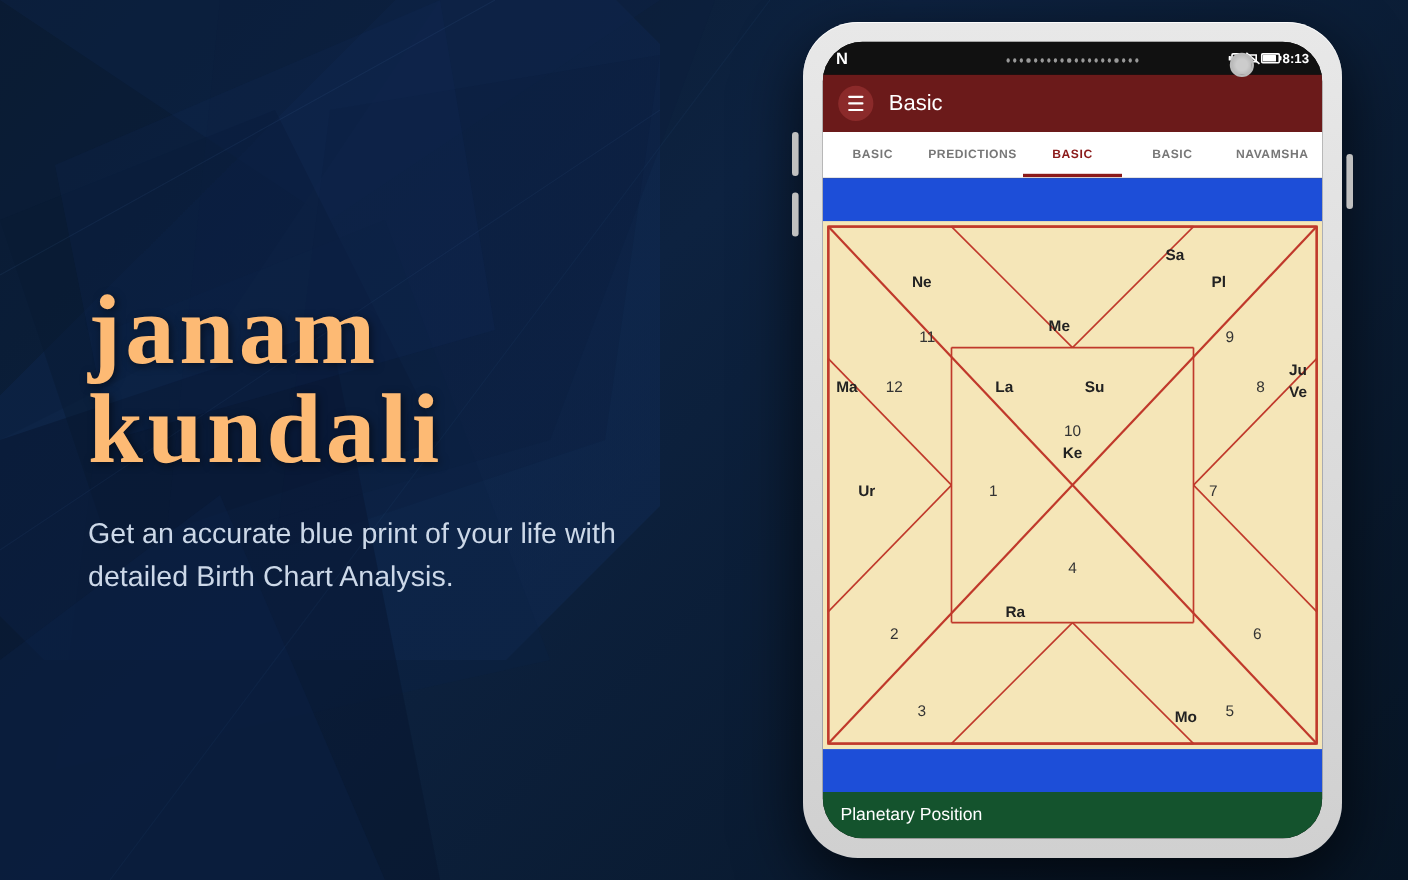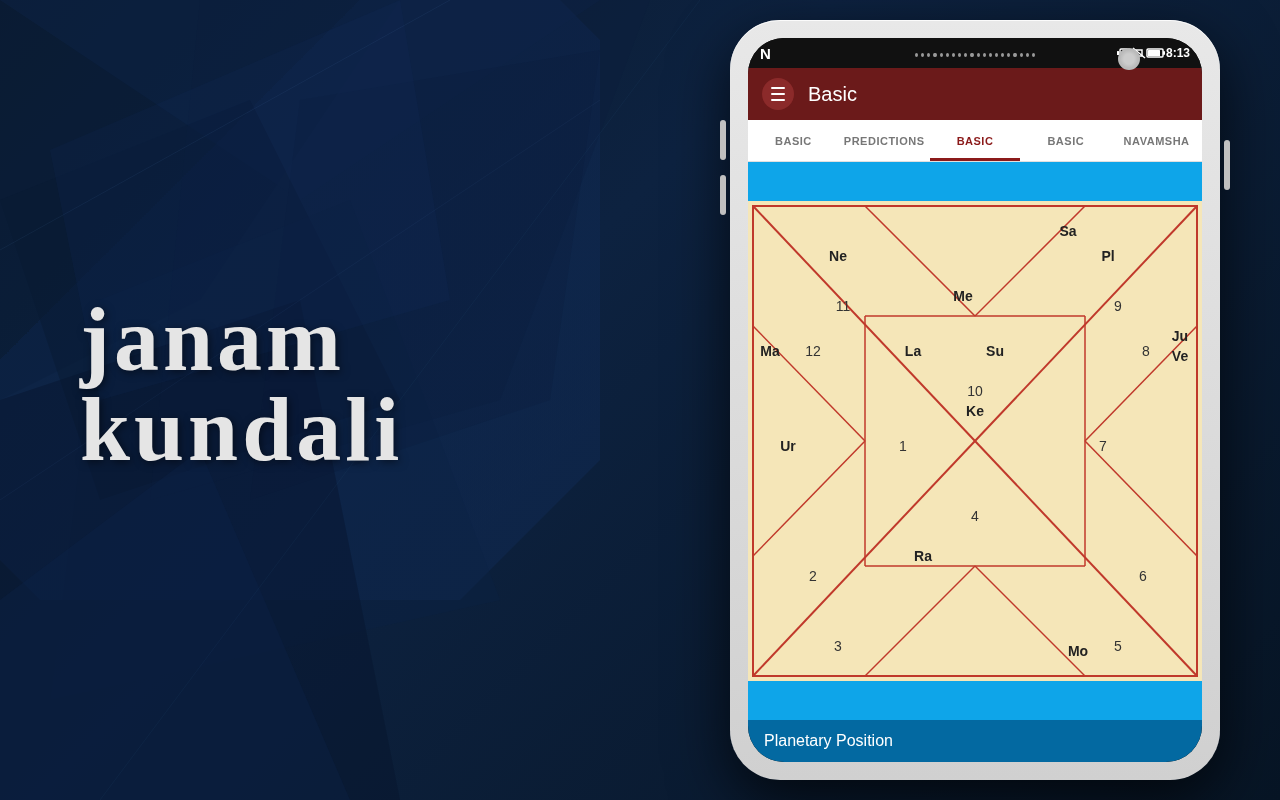--- a/index.html
+++ b/index.html
@@ -41,21 +41,21 @@
       height: 800px;
       display: flex;
       flex-direction: column;
       justify-content: center;
       padding: 60px 40px;
     }
 
     .app-title {
       font-size: 90px;
       font-weight: 700;
-      color: #e5e5e5;
+      color: #fdba74;
       letter-spacing: 4px;
       line-height: 1.0;
       margin-bottom: 30px;
       font-family: 'Palatino Linotype', Palatino, serif;
       text-shadow: 2px 2px 8px rgba(0,0,0,0.5);
     }
 
     .app-subtitle {
       font-size: 26px;
       color: #ccd8e8;
@@ -260,35 +260,35 @@
       bottom: 0;
       left: 0;
       right: 0;
       height: 3px;
       background: #8b1a1a;
     }
 
     
     .chart-area {
       flex: 1;
-      background: #0ea5e9;
+      background: #1d4ed8;
       position: relative;
       overflow: hidden;
     }
 
     .kundali-grid {
       position: absolute;
       inset: 0;
       width: 100%;
       height: 100%;
     }
 
     
     .bottom-bar {
-      background: #0369a1;
+      background: #14532d;
       height: 42px;
       display: flex;
       align-items: center;
       padding: 0 16px;
       flex-shrink: 0;
     }
 
     .bottom-bar-text {
       color: #fff;
       font-size: 16px;
@@ -324,20 +324,21 @@
     <line x1="100" y1="800" x2="700" y2="0" stroke="rgba(100,150,220,0.05)" stroke-width="1"></line>
   </svg>
 </div>
 
 <div class="left-panel">
   <h1 class="app-title">
     <span>janam</span>
     &nbsp;
     <span>kundali</span>
   </h1>
+  <p class="app-subtitle">Get an accurate blue print of your life with detailed Birth Chart Analysis.</p>
 </div>
 
 <div class="phone-container">
   <div class="phone-outer">
 
     <div class="power-btn"></div>
     <div class="vol-btn-up"></div>
     <div class="vol-btn-down"></div>
 
     <div class="speaker-grille">

